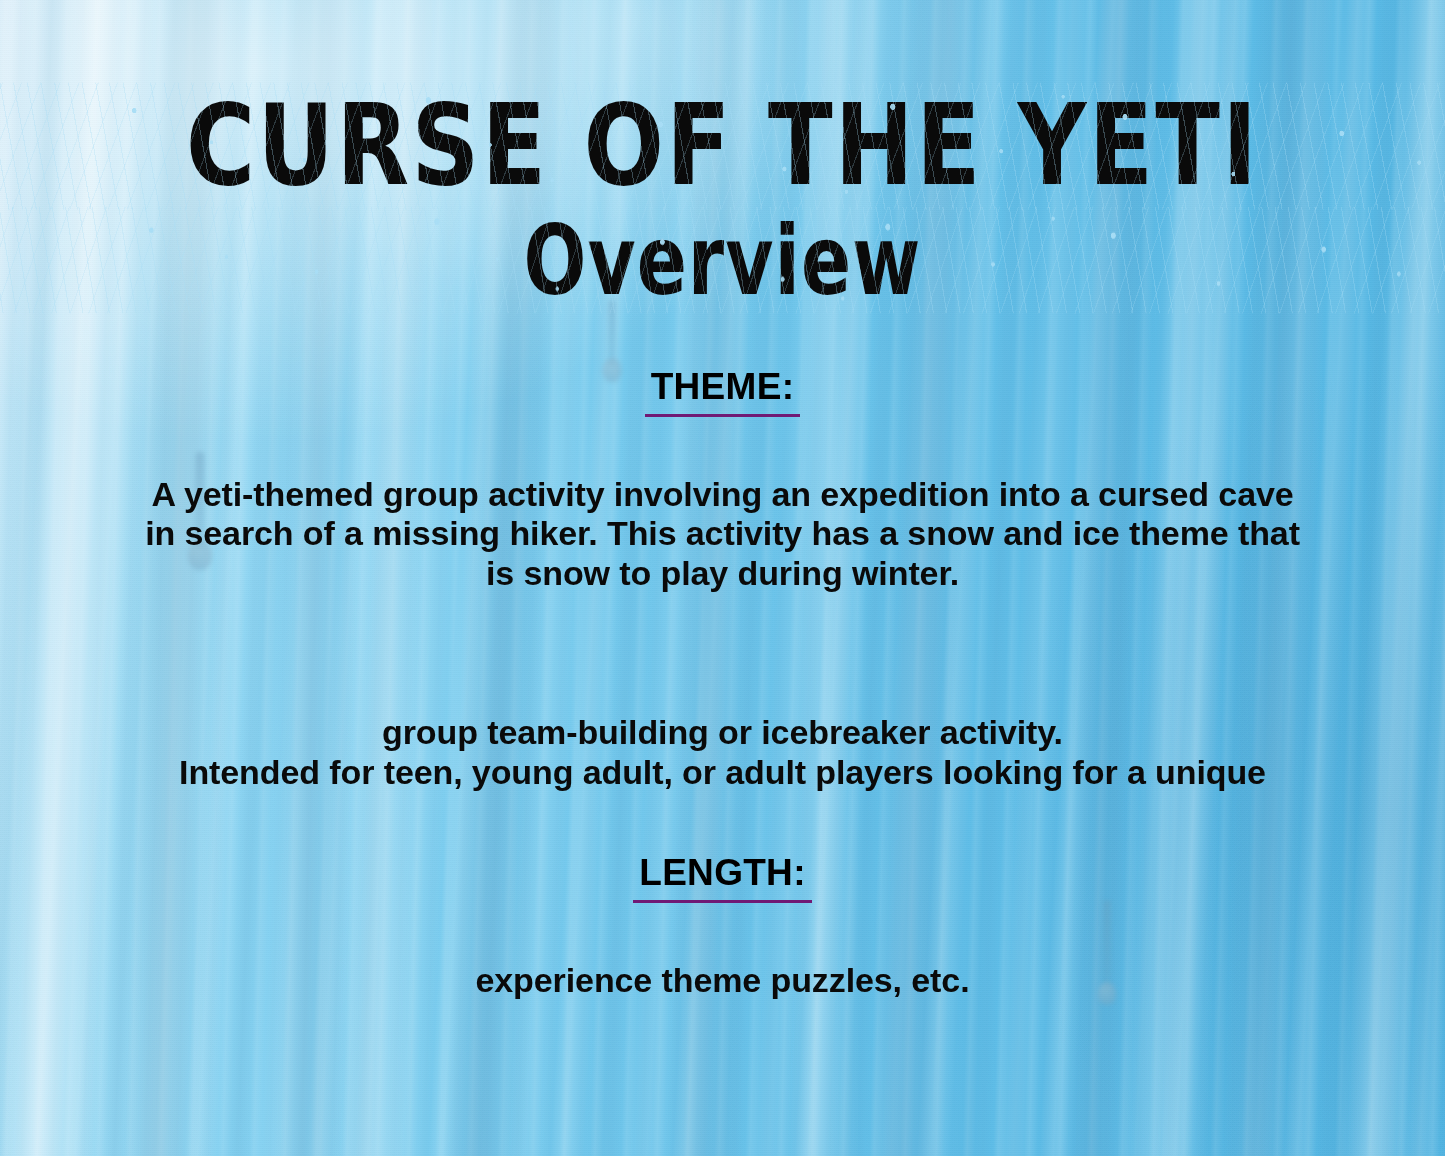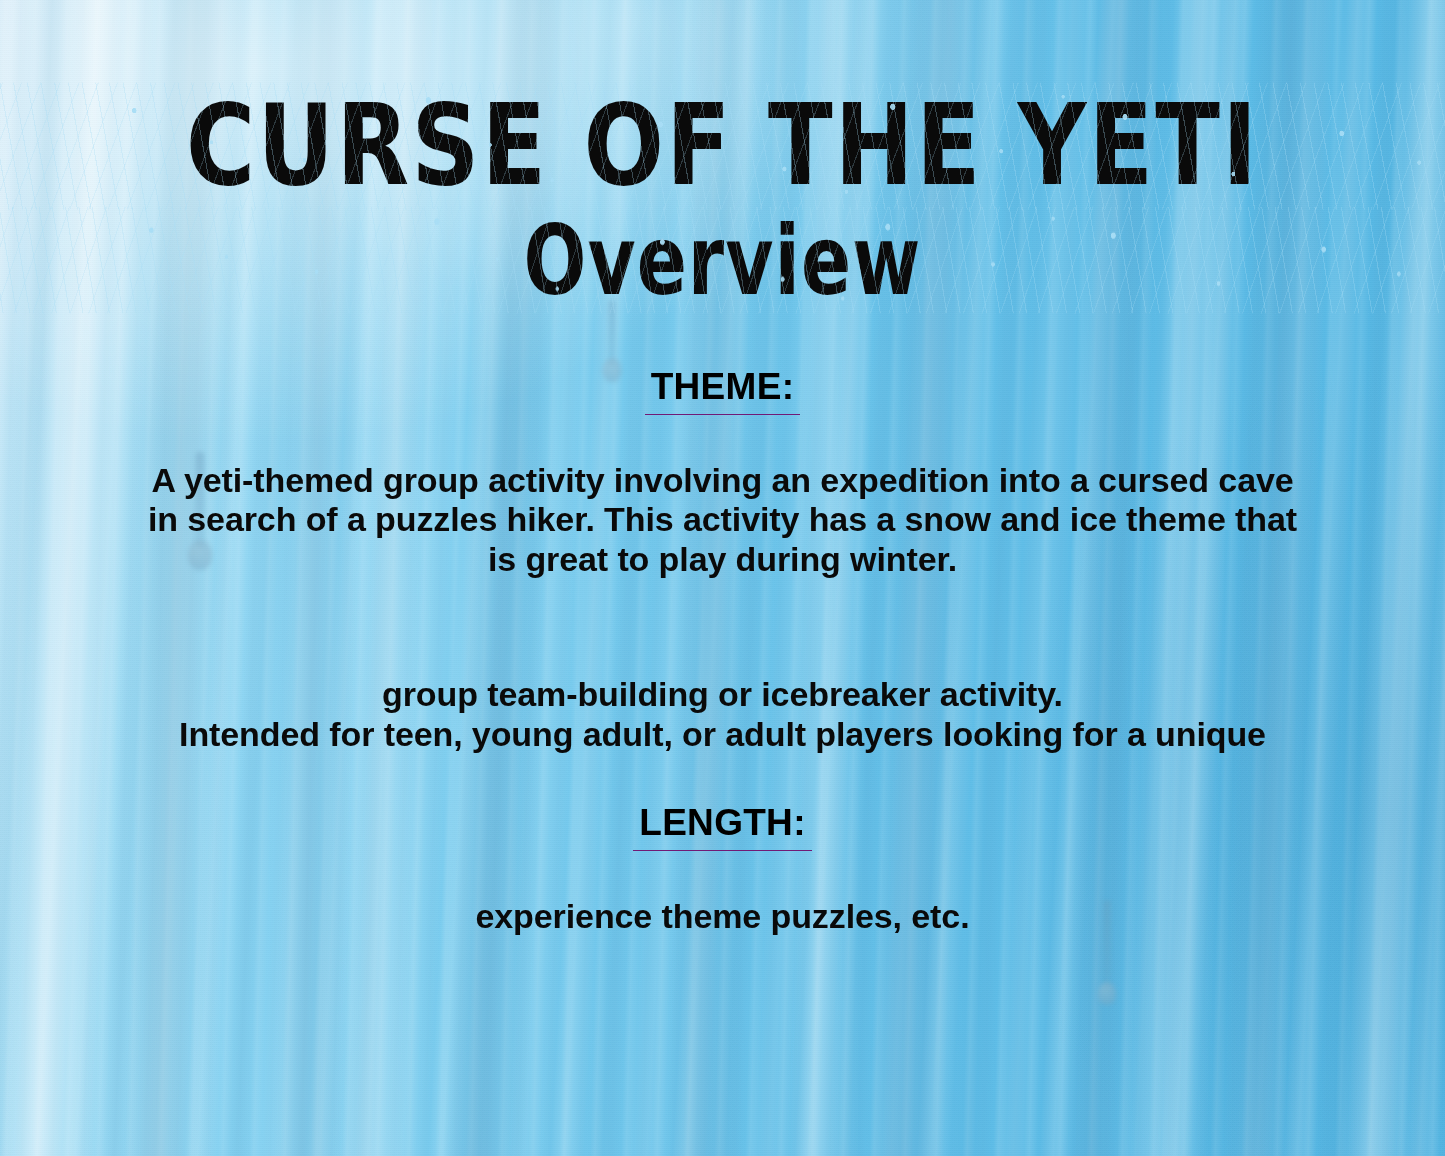--- a/index.html
+++ b/index.html
@@ -185,31 +185,31 @@
     text-align:center;
   }
   .sec-head{
     display:inline-block;
     color:#000;
     font-family:"Liberation Sans", sans-serif;
     font-weight:700;
     font-size:37px;
     line-height:1.05;
     letter-spacing:.3px;
-    border-bottom:1px solid #701a75;
+    border-bottom:3px solid #701a75;
     padding:0 6px 7px 6px;
   }
   .sec-body{
     color:#0a0a0a;
     font-family:"Liberation Sans", sans-serif;
     font-weight:700;
     font-size:34px;
     line-height:1.16;
     letter-spacing:-0.1px;
-    margin:0 auto;
+    margin:12px auto;
     max-width:1310px;
     text-wrap:balance;
   }
   .gap-head-body{height:46px;}
   .gap-sec{height:50px;}
   .sec-body .ln{display:block;}
 </style>
 </head>
 <body>
 
@@ -244,22 +244,22 @@
       <span class="title-sub grunge">Overview</span>
     </div>
 
     <div class="body-wrap">
 
       <div>
         <div class="sec-head">THEME:</div>
         <div class="gap-head-body"></div>
         <div class="sec-body">
           <span class="ln">A yeti-themed group activity involving an expedition into a cursed cave</span>
-          <span class="ln">in search of a puzzles hiker. This activity has a snow and ice theme that</span>
-          <span class="ln">is great to play during winter.</span>
+          <span class="ln">in search of a missing hiker. This activity has a snow and ice theme that</span>
+          <span class="ln">is snow to play during winter.</span>
         </div>
       </div>
 
       <div class="gap-sec"></div>
 
       <div>
         <div class="gap-head-body"></div>
         <div class="sec-body">
           <span class="ln">group team-building or icebreaker activity.</span>
           <span class="ln">Intended for teen, young adult, or adult players looking for a unique</span>

